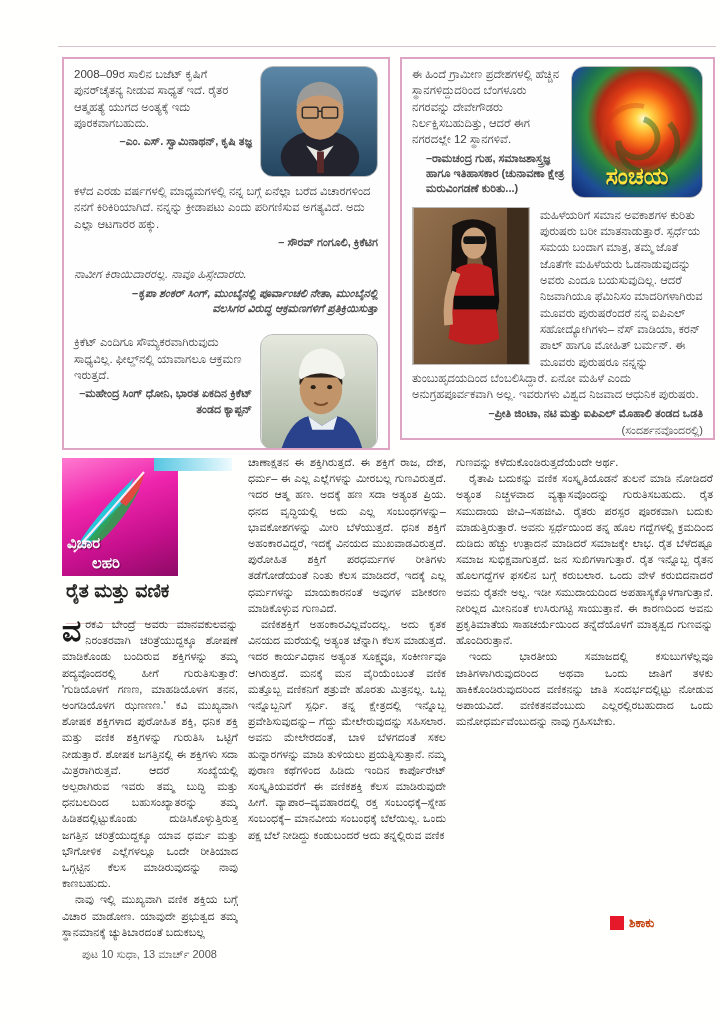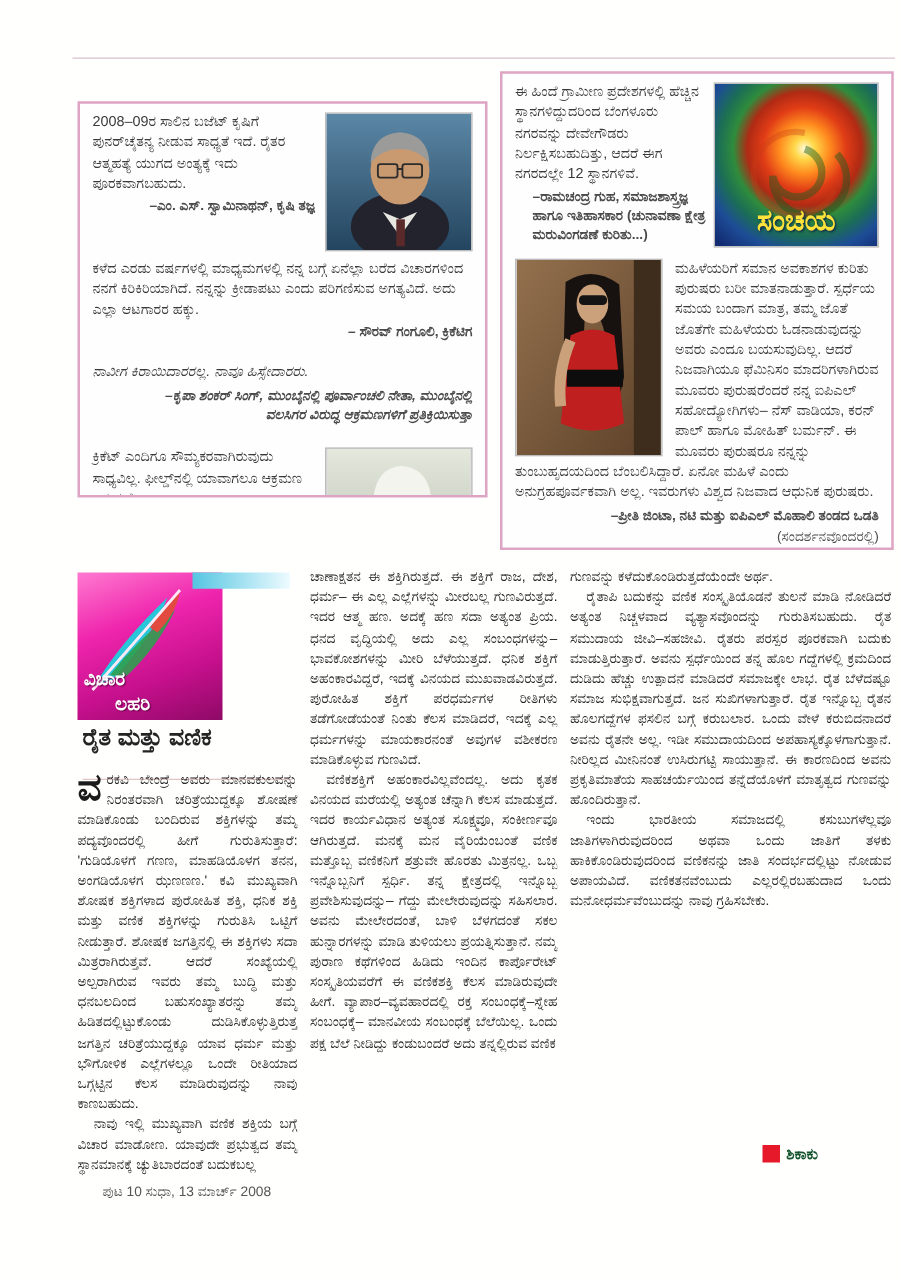--- a/index.html
+++ b/index.html
@@ -5,27 +5,27 @@
   html,body{margin:0;padding:0;background:#e9e9e9;}
   .page{
     position:relative;width:720px;height:1024px;margin:0 auto;
     background:#fffffe;overflow:hidden;
     border-right:1px solid #cfcfcf;border-bottom:1px solid #dedede;
     font-family:"Liberation Sans","DejaVu Sans",sans-serif;color:#2b2b2b;
   }
   .top-rule{position:absolute;left:58px;top:46px;width:658px;height:1px;background:#d9c2ce;}
   
   .qbox{position:absolute;box-sizing:border-box;border:2px solid #dda4c4;background:#fffefe;padding:7px 10px;overflow:hidden;}
-  .qbox-left{left:62px;top:57px;width:328px;height:317px;margin-top:24px;}
+  .qbox-left{left:62px;top:57px;width:328px;height:393px;}
   .qbox-right{left:400px;top:57px;width:315px;height:383px;}
   .quote{font-size:11.5px;line-height:1.42;color:#3a3a3a;}
   .quote p{margin:0 0 3px 0;}
   .attr{font-weight:bold;font-size:11px;color:#4a4a4a;text-align:right;margin-top:2px;line-height:1.4;}
   .ph{border:1px solid #bbb;box-sizing:border-box;background:#ddd;overflow:hidden;}
-  .fl-r{float:right;margin:0 0 6px 8px;}
+  .fl-r{float:right;margin:0 0 6px 8px;border-radius:13px;}
   .fl-l{float:left;margin:0 10px 4px 0;}
   .q2{margin-top:14px;}
   .q3{margin-top:16px;font-style:italic;}
   .q4{margin-top:18px;}
   .zinta{margin-top:10px;}
   
   .sanchaya{position:relative;width:132px;height:132px;}
   .sanchaya .label{
     position:absolute;left:0;right:0;bottom:4px;text-align:center;
     color:#ffe23a;font-weight:bold;font-size:23px;text-shadow:1px 1px 2px #0a1a4a;
@@ -42,21 +42,21 @@
     font-size:19px;font-weight:bold;color:#242424;padding-bottom:21px;border-bottom:1px solid #e3c4c4;}
   .col{position:absolute;font-size:11px;line-height:16.2px;text-align:justify;overflow:hidden;color:#222;}
   .col p{margin:0;}
   .col p.indent{text-indent:13px;}
   .col1{left:62px;top:616px;width:176px;height:326px;}
   .col2{left:248px;top:454px;width:198px;height:488px;}
   .col3{left:456px;top:454px;width:257px;height:415px;}
   .dropcap{float:left;font-size:30px;line-height:26px;font-weight:bold;margin:2px 4px 0 0;color:#1a1a1a;}
   .end-mark{position:absolute;left:610px;top:916px;display:flex;align-items:center;gap:5px;}
   .end-sq{width:14px;height:14px;background:#e6192b;}
-  .end-author{font-size:12px;font-weight:bold;color:#14532d;}
+  .end-author{font-size:12px;font-weight:bold;color:#c2410c;}
   .footer{position:absolute;left:62px;top:948px;font-size:11px;color:#555;margin-left:20px;}
 </style>
 </head>
 <body>
 
 <div class="page">
 
   <div class="top-rule"></div>
 
   <div class="qbox qbox-left">

